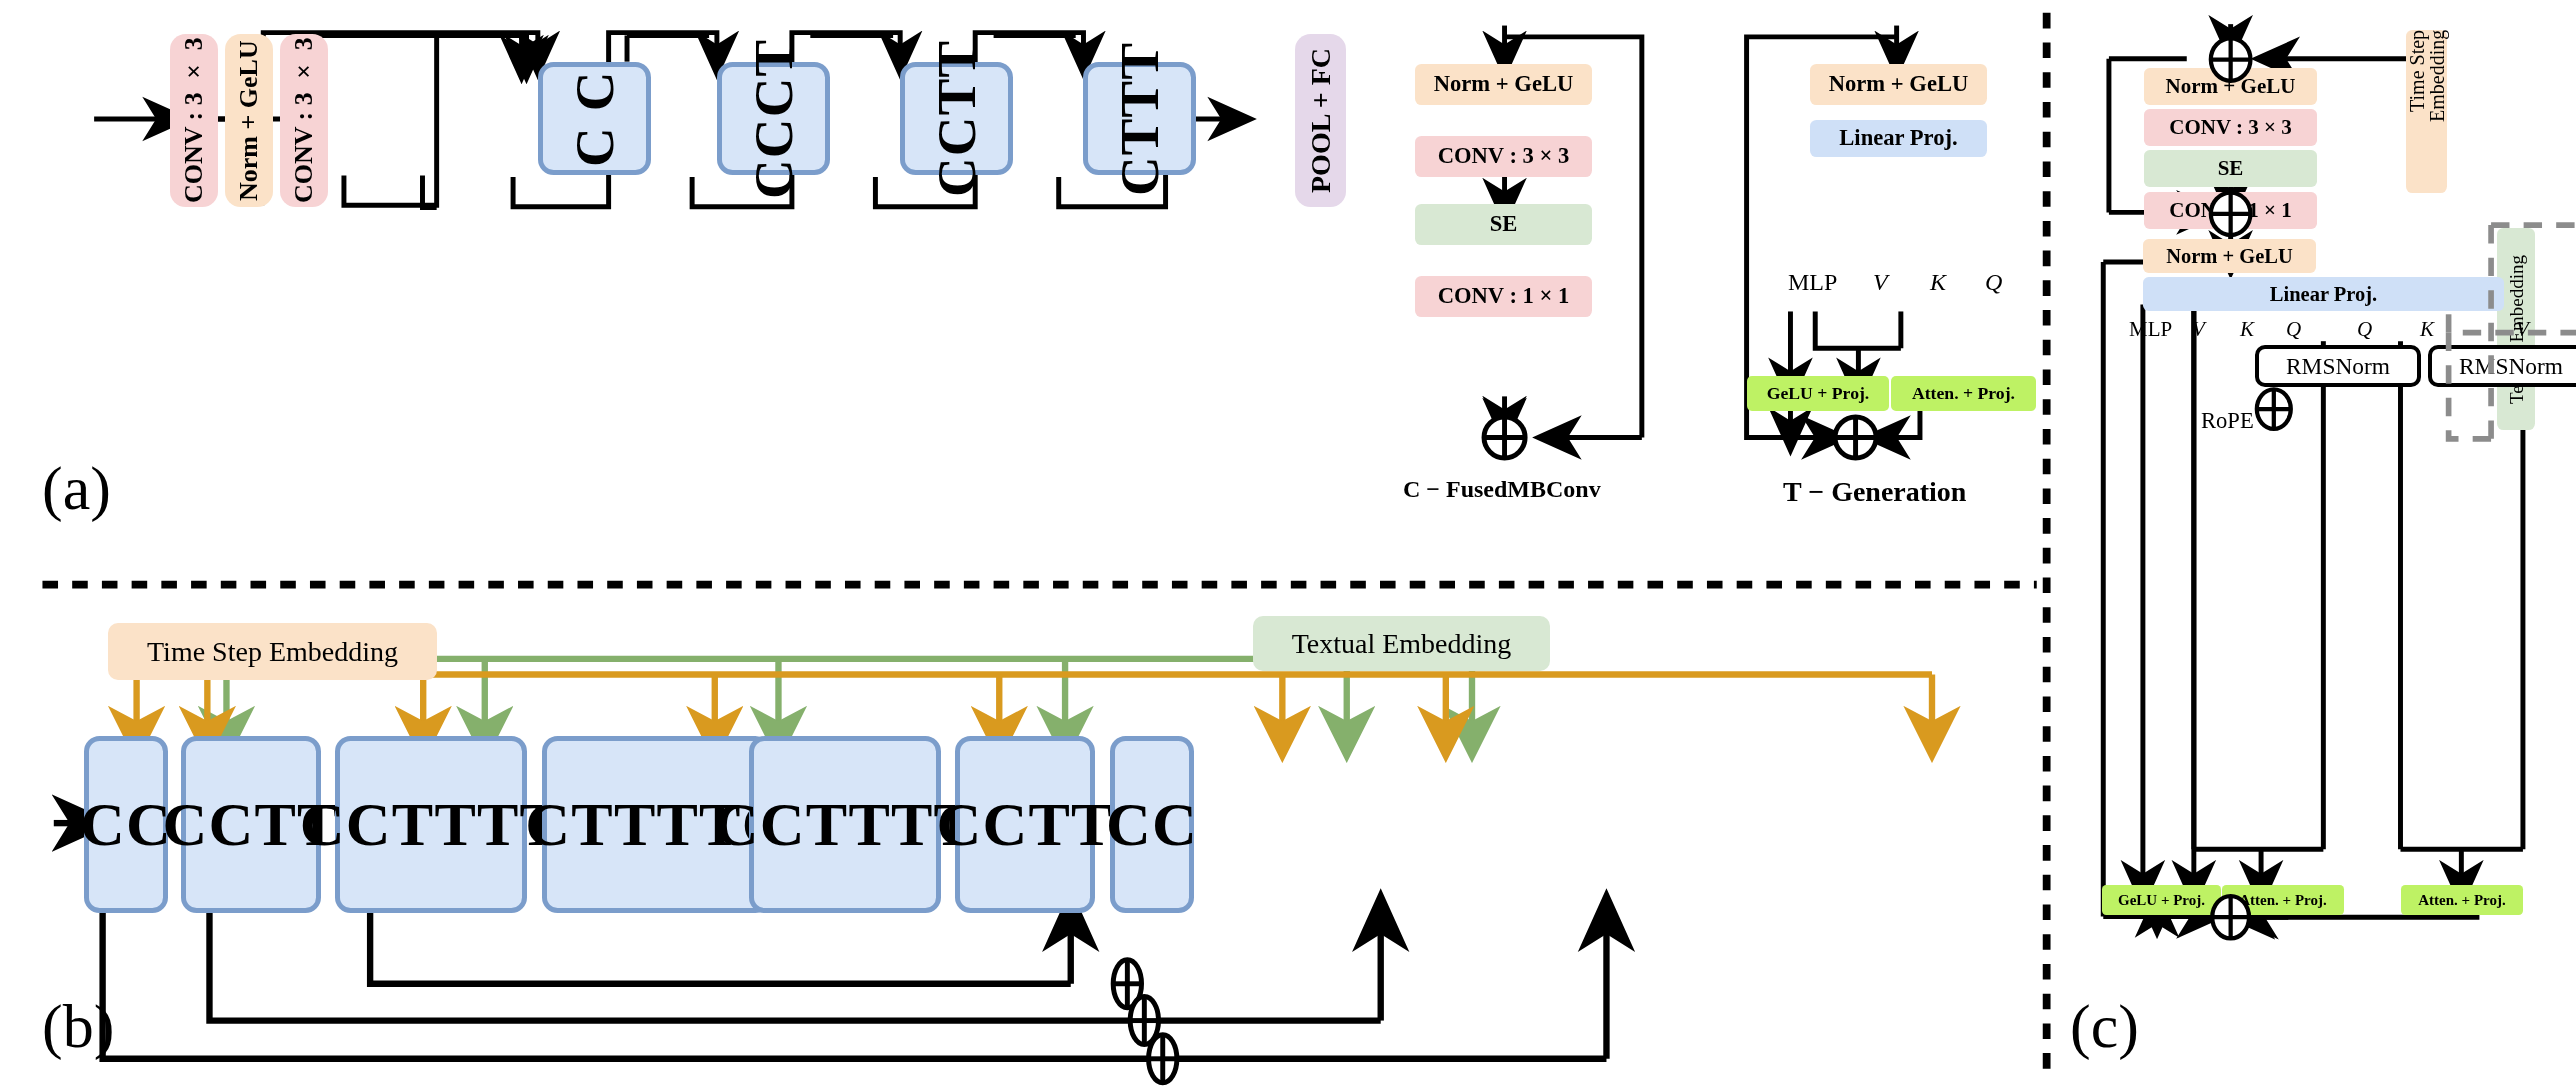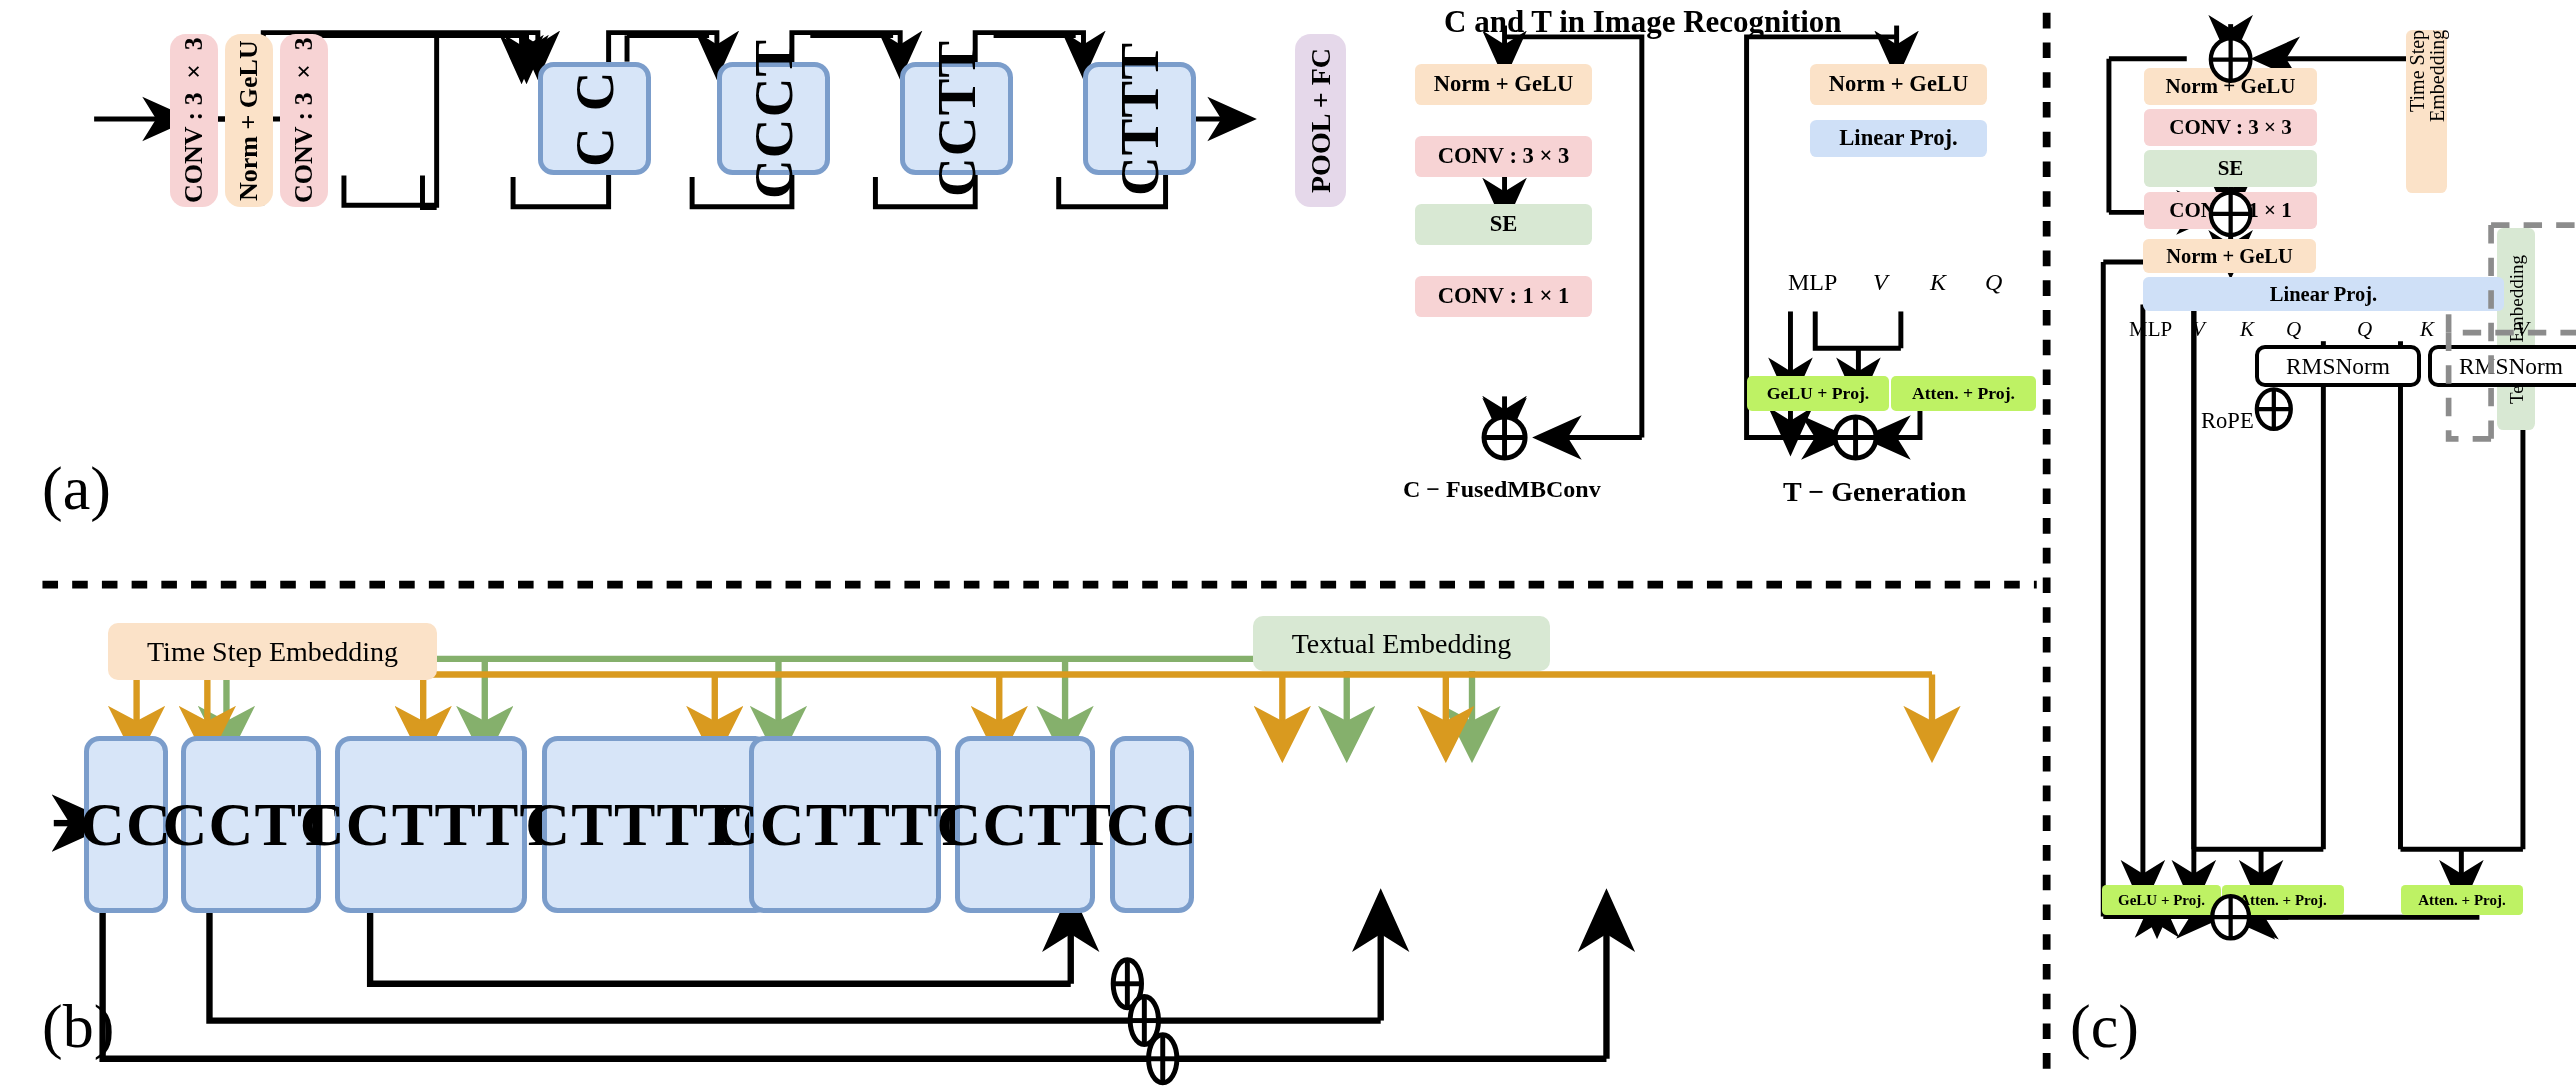--- a/index.html
+++ b/index.html
@@ -222,21 +222,20 @@
     <span>CCTT</span>
     </div>
   <div class="stageblk vert" style="left:1083px;top:62px;width:113px;height:113px;font-size:55px;">
     <span>CTTT</span>
     </div>
 
   <div class="pill vert c-purple" style="left:1295px;top:34px;width:51px;height:173px;font-size:28px;">POOL + FC</div>
 
   <div class="panel-tag" style="left:42px;top:453px;font-size:62px;">(a)</div>
 
-  <div class="panel-title" style="left:1444px;top:4.2px;font-size:31px;">C and T in Image Recognition</div>
 
   <div class="pill c-peach" style="left:1415px;top:64px;width:177px;height:41px;font-size:22.6px;border-radius:6.4px;">Norm + GeLU</div>
   <div class="pill c-pink" style="left:1415px;top:136px;width:177px;height:41px;font-size:22.6px;border-radius:6.4px;">CONV : 3 × 3</div>
   <div class="pill c-green" style="left:1415px;top:204px;width:177px;height:41px;font-size:22.6px;border-radius:6.4px;">SE</div>
   <div class="pill c-pink" style="left:1415px;top:276px;width:177px;height:41px;font-size:22.6px;border-radius:6.4px;">CONV : 1 × 1</div>
 
   <div class="pill c-peach" style="left:1810px;top:64px;width:177px;height:41px;font-size:22.6px;border-radius:6.4px;">Norm + GeLU</div>
   <div class="pill c-blue" style="left:1810px;top:120px;width:177px;height:37px;font-size:22.6px;border-radius:6.4px;">Linear Proj.</div>
 
   <div class="plainlab" style="left:1788px;top:269px;font-size:24px;">MLP</div>

